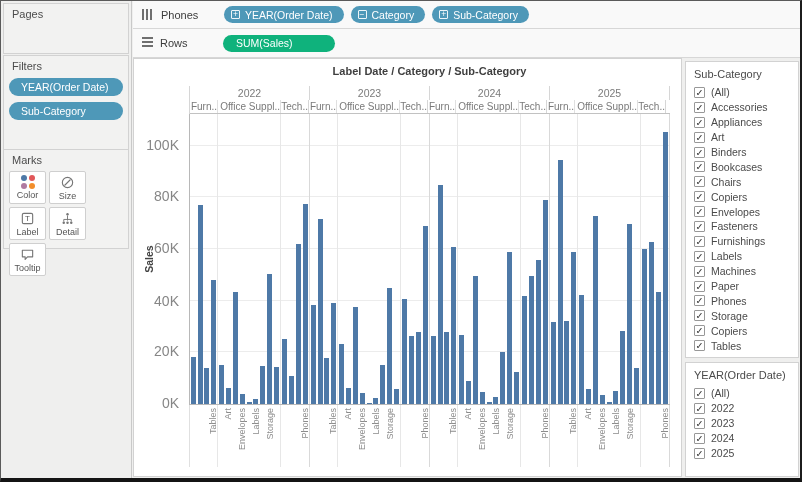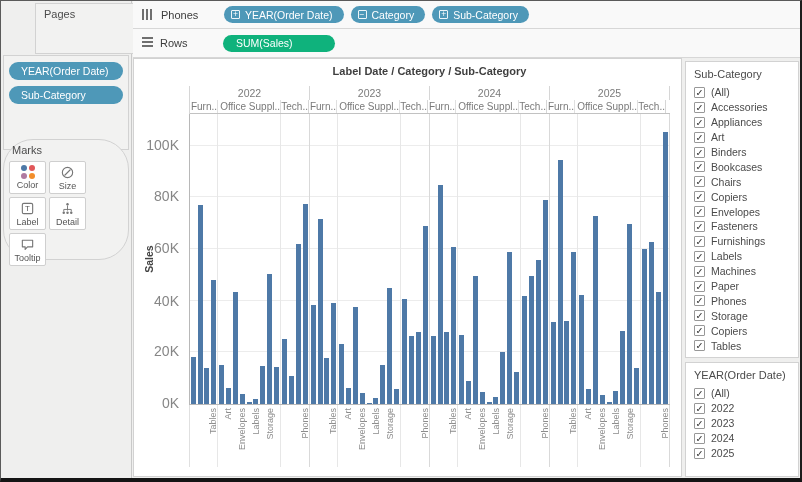--- a/index.html
+++ b/index.html
@@ -3,23 +3,23 @@
 <meta charset="utf-8">
 <style>
   * { margin:0; padding:0; box-sizing:border-box; }
   body { font-family:"Liberation Sans", sans-serif; background:#ffffff; }
   .window { position:relative; width:802px; height:482px; background:#efefee;
             border:1px solid #5a5a5a; border-right:2px solid #1c1c1c; border-bottom:4px solid #141414; overflow:hidden; }
 
   
   .sidebar { position:absolute; left:0; top:0; bottom:0; width:131px; background:#efefee; border-right:1px solid #c9c9c9; }
   .card { position:absolute; left:2px; width:126px; background:#f2f2f1; border:1px solid #d2d2d2; }
-  .card-pages { top:2px; height:51px;margin-left:32px; }
+  .card-pages { top:2px; height:51px; }
   .card-filters { top:54px; height:95px; }
-  .card-marks { top:138px; height:121px;border-radius:30px; }
+  .card-marks { top:148px; height:100px; }
   .card-title { padding:4px 0 0 8px; font-size:11px; color:#4c4c4c; }
   .fpill { margin:6px 5px 0 5px; height:18px; border-radius:9px; color:#fff; font-size:10.5px;
            line-height:18px; padding-left:12px; white-space:nowrap; overflow:hidden; }
   .marktype { margin:6px 5px 0 5px; height:20px; background:#fff; border:1px solid #c9c9c9; border-radius:2px;
               display:flex; align-items:center; padding:0 0 0 5px; }
   .minibars { display:inline-flex; align-items:flex-end; gap:1px; margin-right:5px; }
   .minibars i { display:block; width:2px; background:#767676; }
   .mt-label { font-size:10.5px; color:#333; }
   .mt-caret { margin-left:auto; align-self:stretch; display:flex; align-items:center; padding:0 4px;
               border-left:1px solid #d8d8d8; color:#666; font-size:9px; }
@@ -96,20 +96,21 @@
 </head>
 <body>
 
 <div class="window">
 
   <aside class="sidebar">
     <div class="card card-pages">
       <div class="card-title">Pages</div>
     </div>
     <div class="card card-filters">
+      <div class="card-title">Filters</div>
       <div id="filter-pills">
           <div class="fpill" style="background: rgb(78, 152, 184);">YEAR(Order Date)</div>
           <div class="fpill" style="background: rgb(78, 152, 184);">Sub-Category</div>
         </div>
     </div>
     <div class="card card-marks">
       <div class="card-title">Marks</div>
       <div id="marks-buttons" class="marks-grid">
           <div class="mbtn">
             <span class="dots">

